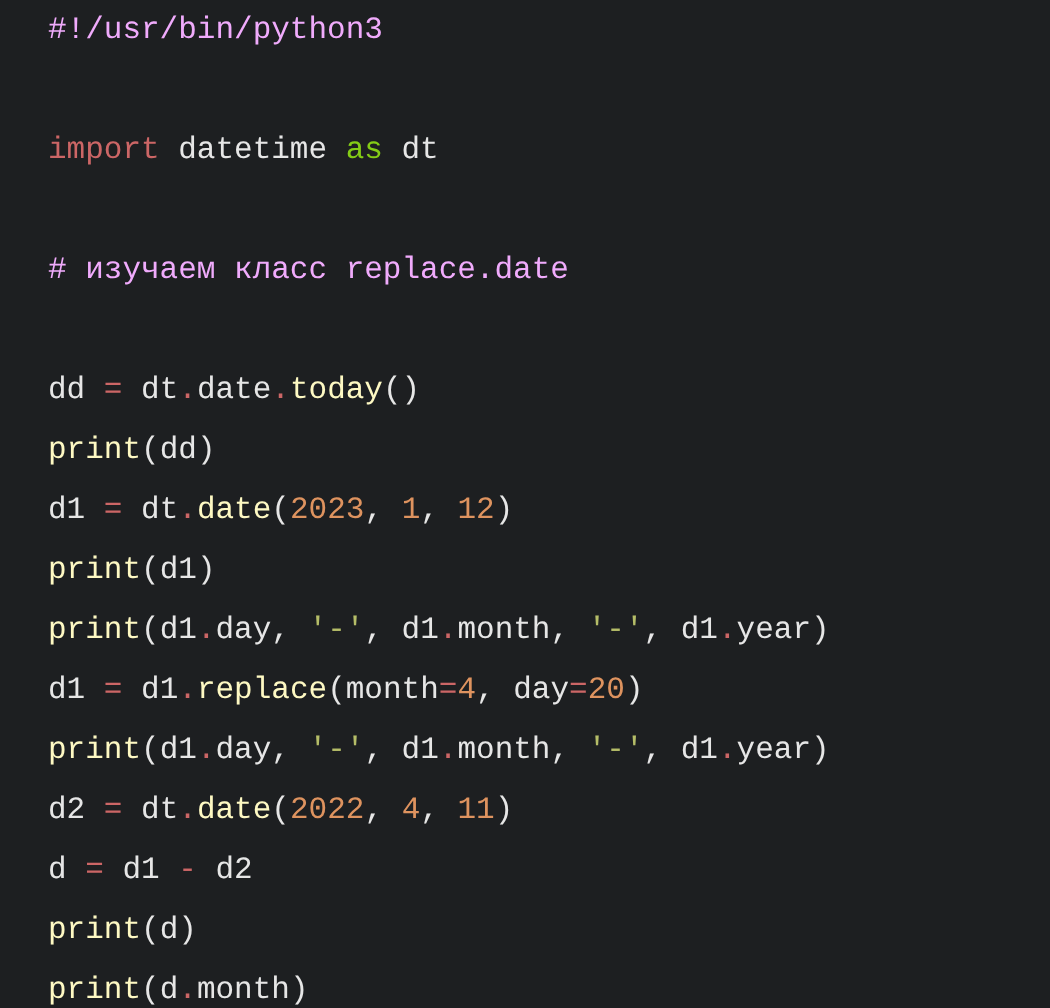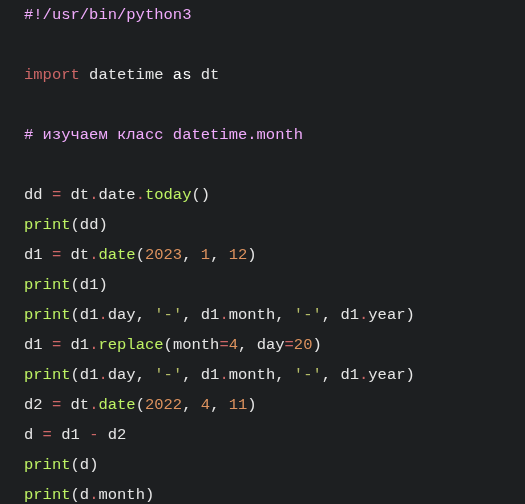--- a/index.html
+++ b/index.html
@@ -15,37 +15,37 @@
     padding: 0 24px;
     font-family: "SFMono-Regular", Consolas, "Liberation Mono", Menlo, monospace;
     font-size: 15.5px;
     line-height: 30px;
     color: #e6e6e6;
     white-space: pre-wrap;
     word-break: break-word;
   }
   .tok-cmt { color: #f0abfc; }
   .tok-kw  { color: #cc6666; margin-top: 24px; }
-  .tok-as  { color: #ffffff; }
+  .tok-as  { color: #84cc16; }
   .tok-def { color: #e6e6e6; margin-top: 12px; }
   .tok-op  { color: #cc6666; }
-  .tok-fn  { color: #bef264; }
+  .tok-fn  { color: #fef9c3; }
   .tok-num { color: #de935f; text-align: right; }
   .tok-str { color: #b5bd68; }
   .tok-par { color: #e6e6e6; }
   .tok-id  { color: #e6e6e6; }
 </style>
 </head>
 <body>
 
 <pre class="code" id="code-block"><span><span class="tok-cmt">#!/usr/bin/python3</span></span>
 <span><span class="tok-id"></span></span>
 <span><span class="tok-kw">import</span><span class="tok-def"> datetime </span><span class="tok-as">as</span><span class="tok-def"> dt</span></span>
 <span><span class="tok-id"></span></span>
-<span><span class="tok-cmt"># изучаем класс datetime.month</span></span>
+<span><span class="tok-cmt"># изучаем класс replace.date</span></span>
 <span><span class="tok-id"></span></span>
 <span><span class="tok-id">dd </span><span class="tok-op">=</span><span class="tok-id"> dt</span><span class="tok-op">.</span><span class="tok-id">date</span><span class="tok-op">.</span><span class="tok-fn">today</span><span class="tok-par">()</span></span>
 <span><span class="tok-fn">print</span><span class="tok-par">(</span><span class="tok-id">dd</span><span class="tok-par">)</span></span>
 <span><span class="tok-id">d1 </span><span class="tok-op">=</span><span class="tok-id"> dt</span><span class="tok-op">.</span><span class="tok-fn">date</span><span class="tok-par">(</span><span class="tok-num">2023</span><span class="tok-par">,</span><span class="tok-id"> </span><span class="tok-num">1</span><span class="tok-par">,</span><span class="tok-id"> </span><span class="tok-num">12</span><span class="tok-par">)</span></span>
 <span><span class="tok-fn">print</span><span class="tok-par">(</span><span class="tok-id">d1</span><span class="tok-par">)</span></span>
 <span><span class="tok-fn">print</span><span class="tok-par">(</span><span class="tok-id">d1</span><span class="tok-op">.</span><span class="tok-id">day</span><span class="tok-par">,</span><span class="tok-id"> </span><span class="tok-str">'-'</span><span class="tok-par">,</span><span class="tok-id"> d1</span><span class="tok-op">.</span><span class="tok-id">month</span><span class="tok-par">,</span><span class="tok-id"> </span><span class="tok-str">'-'</span><span class="tok-par">,</span><span class="tok-id"> d1</span><span class="tok-op">.</span><span class="tok-id">year</span><span class="tok-par">)</span></span>
 <span><span class="tok-id">d1 </span><span class="tok-op">=</span><span class="tok-id"> d1</span><span class="tok-op">.</span><span class="tok-fn">replace</span><span class="tok-par">(</span><span class="tok-id">month</span><span class="tok-op">=</span><span class="tok-num">4</span><span class="tok-par">,</span><span class="tok-id"> day</span><span class="tok-op">=</span><span class="tok-num">20</span><span class="tok-par">)</span></span>
 <span><span class="tok-fn">print</span><span class="tok-par">(</span><span class="tok-id">d1</span><span class="tok-op">.</span><span class="tok-id">day</span><span class="tok-par">,</span><span class="tok-id"> </span><span class="tok-str">'-'</span><span class="tok-par">,</span><span class="tok-id"> d1</span><span class="tok-op">.</span><span class="tok-id">month</span><span class="tok-par">,</span><span class="tok-id"> </span><span class="tok-str">'-'</span><span class="tok-par">,</span><span class="tok-id"> d1</span><span class="tok-op">.</span><span class="tok-id">year</span><span class="tok-par">)</span></span>
 <span><span class="tok-id">d2 </span><span class="tok-op">=</span><span class="tok-id"> dt</span><span class="tok-op">.</span><span class="tok-fn">date</span><span class="tok-par">(</span><span class="tok-num">2022</span><span class="tok-par">,</span><span class="tok-id"> </span><span class="tok-num">4</span><span class="tok-par">,</span><span class="tok-id"> </span><span class="tok-num">11</span><span class="tok-par">)</span></span>
 <span><span class="tok-id">d </span><span class="tok-op">=</span><span class="tok-id"> d1 </span><span class="tok-op">-</span><span class="tok-id"> d2</span></span>

